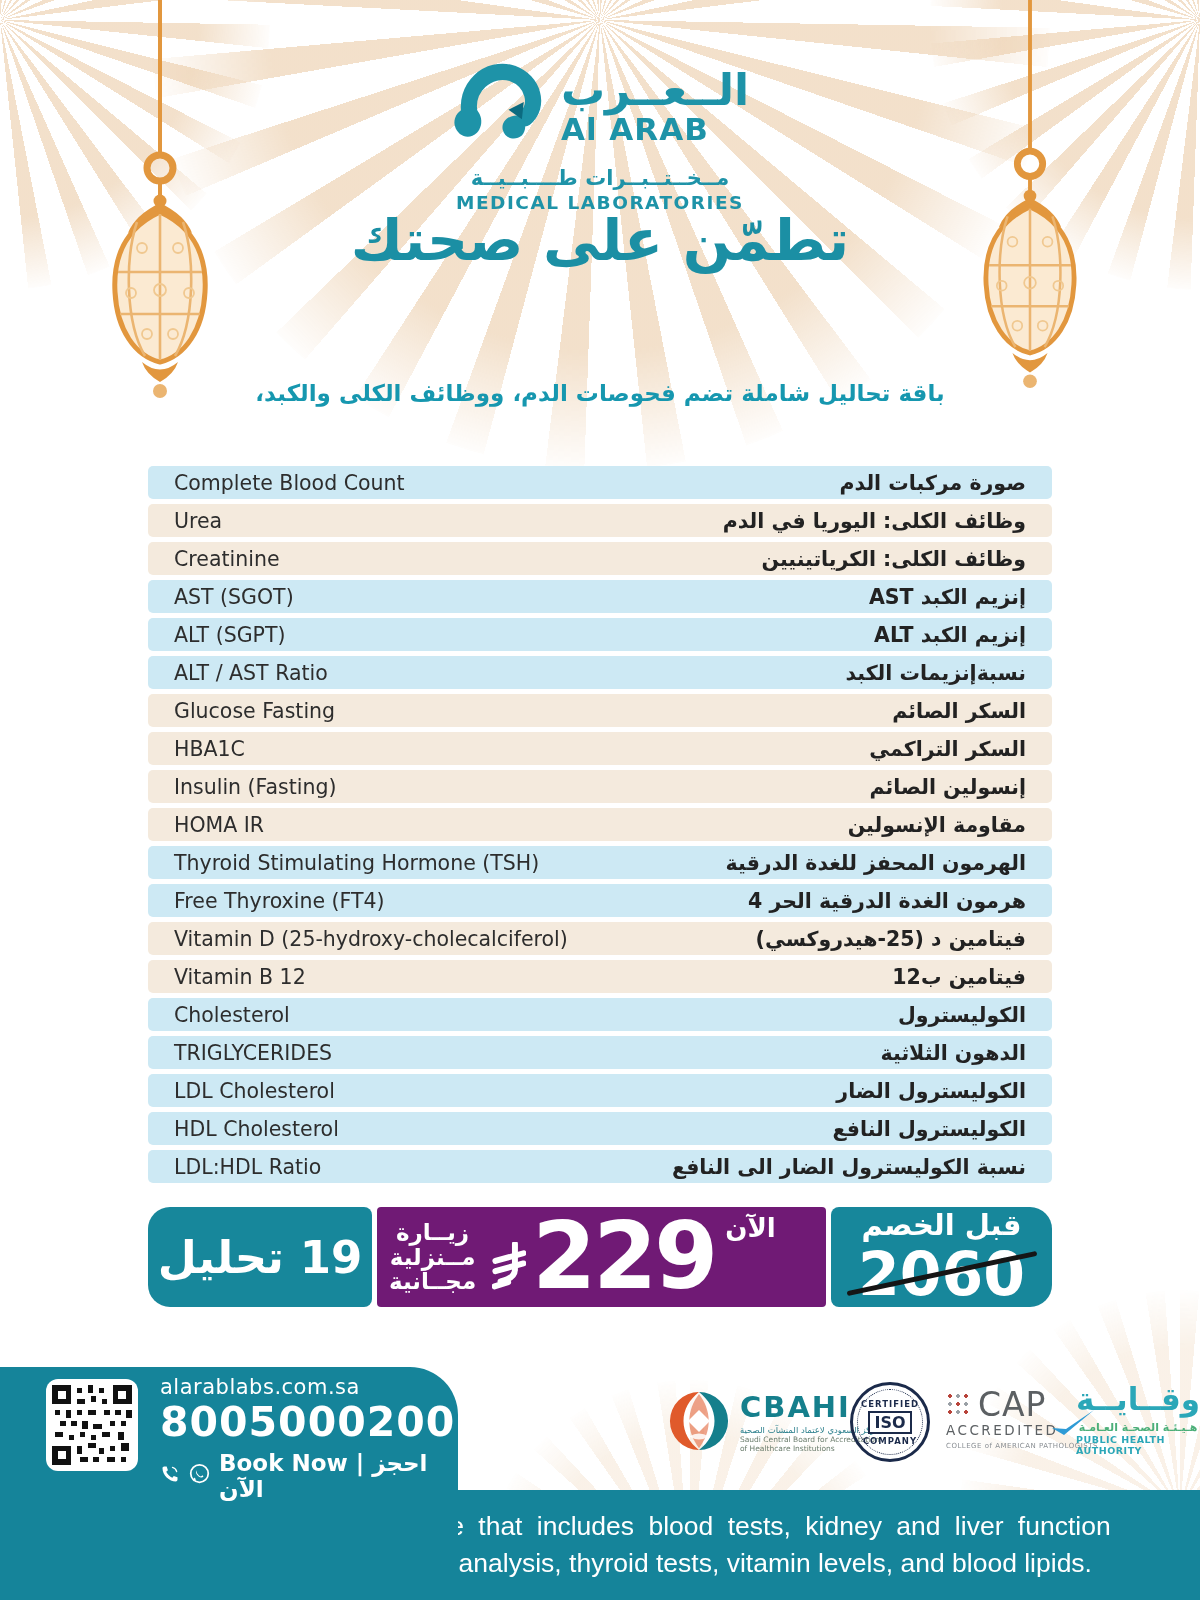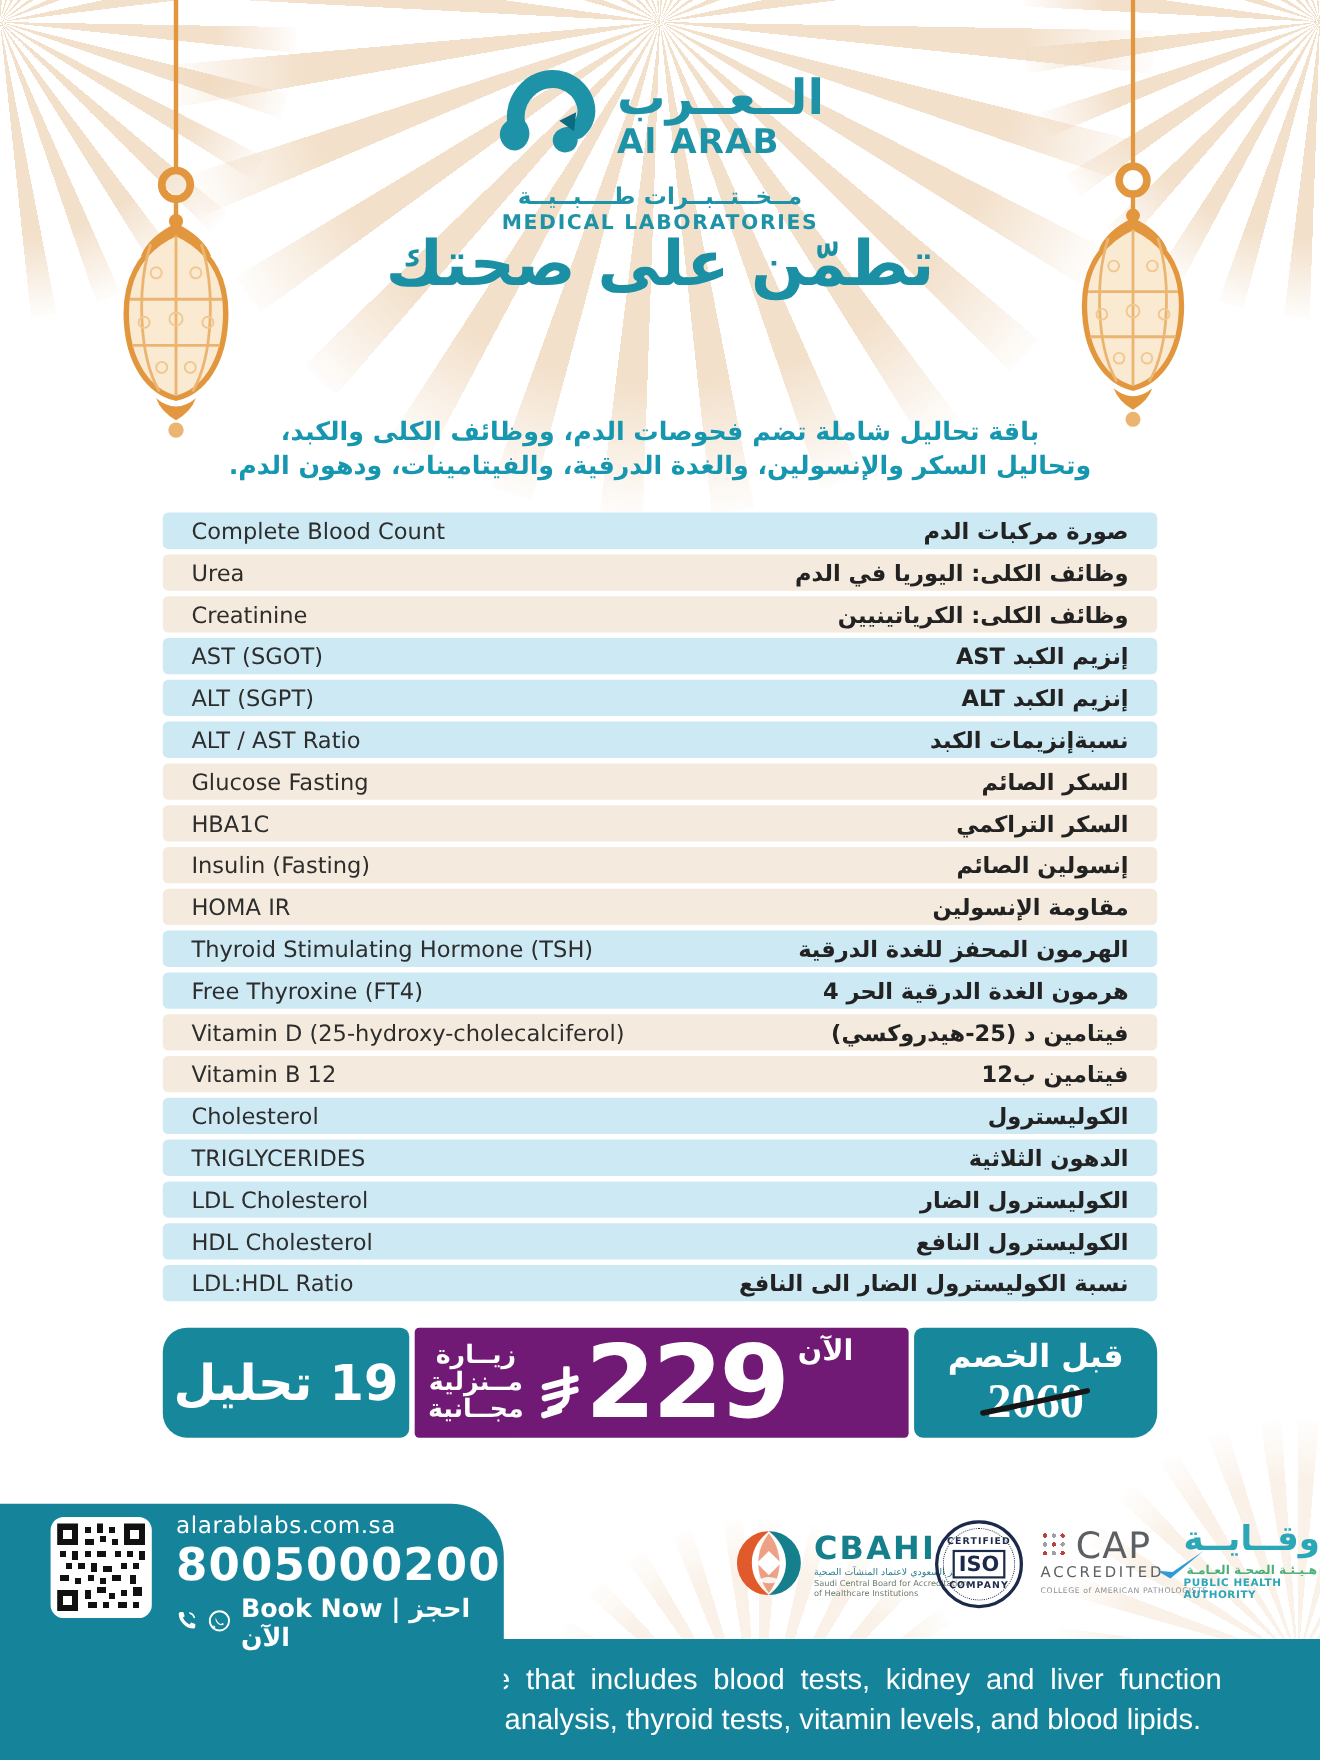--- a/index.html
+++ b/index.html
@@ -48,21 +48,21 @@
   .pb-left .count{font-size:45px;font-weight:bold;direction:rtl;}
   .pb-red{flex:1;background:#701a75;border-radius:4px;display:flex;align-items:center;
     padding:0 16px 0 10px;color:#fff;}
   .freevisit{display:flex;flex-direction:column;align-items:center;line-height:1.08;
     font-size:23px;font-weight:bold;direction:rtl;margin:0 6px 0 2px;}
   .riyal{margin:22px 6px 0 10px;}
   .nowprice{font-size:92px;font-weight:bold;line-height:.9;letter-spacing:-3px;}
   .nowlabel{font-size:26px;font-weight:bold;align-self:flex-start;margin:6px 0 0 10px;direction:rtl;}
   .pb-right{width:221px;border-radius:8px 22px 22px 8px;flex-direction:column;line-height:1;}
   .before-label{font-size:29px;font-weight:bold;direction:rtl;margin-bottom:4px;}
-  .old-price{font-size:44px;font-weight:bold;position:relative;font-family:Liberation Serif, serif;}
+  .old-price{font-size:60px;font-weight:bold;position:relative;}
   .old-price::after{content:"";position:absolute;left:-8%;right:-8%;top:46%;height:5px;
     background:#151515;transform:rotate(-12deg);border-radius:3px;}
   
   .bottom-bar{position:absolute;left:0;top:1490px;width:1200px;height:110px;background:#15849A;}
   .footer-panel{position:absolute;left:0;top:1367px;width:458px;height:233px;
     background:#15849A;border-radius:0 48px 0 0;}
   .qr-box{position:absolute;left:46px;top:12px;width:92px;height:92px;background:#fff;
     border-radius:12px;padding:6px;}
   .contact{position:absolute;left:160px;top:8px;color:#fff;direction:ltr;}
   .website{font-size:21px;letter-spacing:.5px;}
@@ -77,21 +77,21 @@
   .cbahi{left:200px;top:22px;gap:10px;}
   .cbahi-text{display:flex;flex-direction:column;}
   .cbahi-name{font-size:29px;font-weight:bold;color:#157F8C;letter-spacing:2px;line-height:1;}
   .cbahi-ar{font-size:8.5px;color:#2b7f8c;direction:rtl;text-align:left;margin-top:3px;}
   .cbahi-en{font-size:7.5px;color:#6b7d6d;line-height:1.25;width:150px;}
   .iso{left:382px;top:14px;}
   .iso-stamp{width:80px;height:80px;border:3px solid #1b2a4a;border-radius:50%;
     display:flex;flex-direction:column;align-items:center;justify-content:center;color:#1b2a4a;position:relative;}
   .iso-stamp::before{content:"";position:absolute;inset:4px;border:1.5px dotted #1b2a4a;border-radius:50%;}
   .iso-cert{font-size:8.5px;font-weight:bold;letter-spacing:1px;}
-  .iso-word{font-size:19px;font-weight:bold;border:2px solid #1b2a4a;padding:0 4px;margin:2px 0;background:#fff;}
+  .iso-word{font-size:16px;font-weight:bold;border:2px solid #1b2a4a;padding:0 4px;margin:2px 0;background:#fff;}
   .iso-comp{font-size:8.5px;font-weight:bold;letter-spacing:1px;}
   .cap{left:478px;top:22px;flex-direction:column;align-items:flex-start;}
   .cap-top{display:flex;align-items:center;gap:6px;}
   .cap-dots{width:26px;height:26px;
     background:
       radial-gradient(circle 2px at 4px 4px,#b8433a 98%,transparent),
       radial-gradient(circle 2px at 12px 4px,#9aa0a6 98%,transparent),
       radial-gradient(circle 2px at 20px 4px,#b8433a 98%,transparent),
       radial-gradient(circle 2px at 4px 12px,#9aa0a6 98%,transparent),
       radial-gradient(circle 2px at 12px 12px,#b8433a 98%,transparent),
@@ -199,21 +199,20 @@
     <div class="brand-tagline-ar rtl">مــخــتــبــرات طــــبــيــة</div>
     <div class="brand-tagline-en">MEDICAL LABORATORIES</div>
   </div>
 
   <div class="headline rtl">
     <div>تطمّن على صحتك</div>
   </div>
 
   <div class="subtitle rtl">
     <div>باقة تحاليل شاملة تضم فحوصات الدم، ووظائف الكلى والكبد،</div>
-    <div>وتحاليل السكر والإنسولين، والغدة الدرقية، والفيتامينات، ودهون الدم.</div>
   </div>
 
   <div class="tests">
       <div class="trow blue">
       <span class="en">Complete Blood Count</span>
       <span class="ar">صورة مركبات الدم</span>
     </div>
       <div class="trow beige">
       <span class="en">Urea</span>
       <span class="ar">وظائف الكلى: اليوريا في الدم</span>

